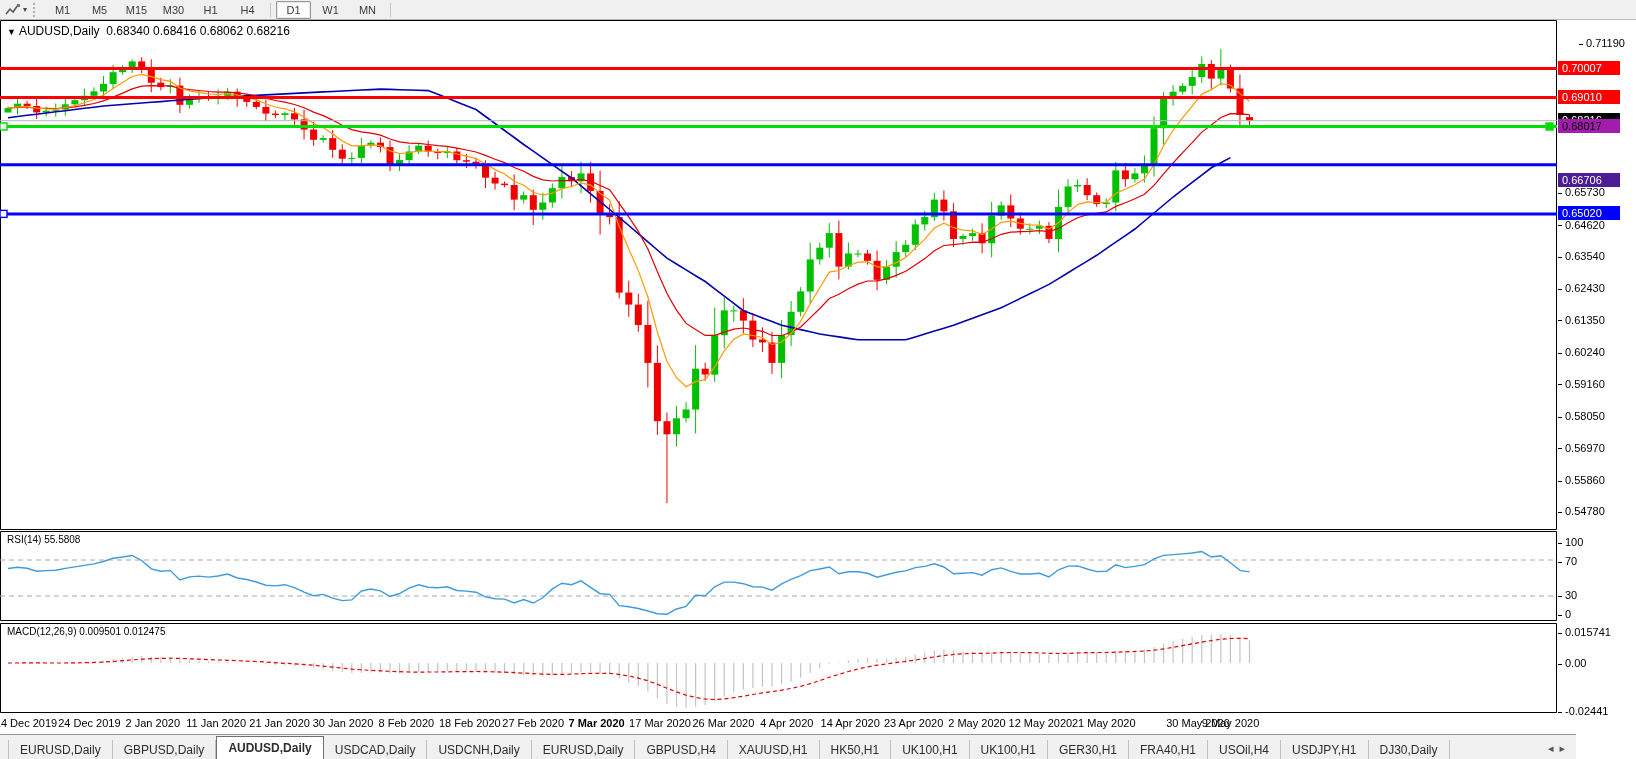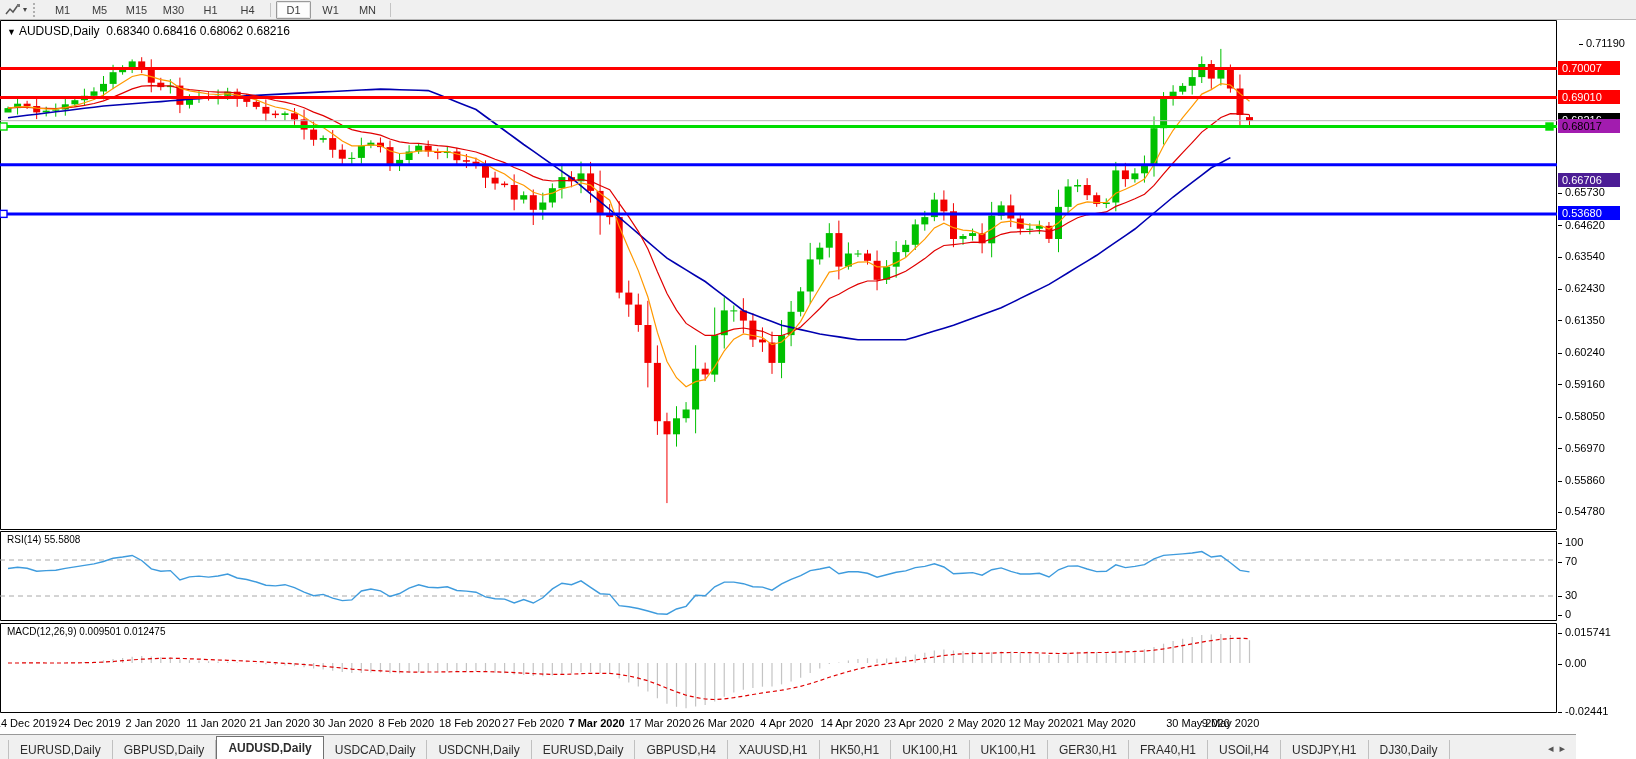--- a/index.html
+++ b/index.html
@@ -527,21 +527,21 @@
       <div class="tick" style="top: 357.729px;"><span class="dash"></span><span>0.59160</span></div>
       <div class="tick" style="top: 390.09px;"><span class="dash"></span><span>0.58050</span></div>
       <div class="tick" style="top: 421.577px;"><span class="dash"></span><span>0.56970</span></div>
       <div class="tick" style="top: 453.939px;"><span class="dash"></span><span>0.55860</span></div>
       <div class="tick" style="top: 485.426px;"><span class="dash"></span><span>0.54780</span></div>
       <div class="badge" style="top: 40.9898px; background: rgb(255, 0, 0); color: rgb(255, 255, 255);">0.70007</div>
       <div class="badge" style="top: 70.0569px; background: rgb(255, 0, 0); color: rgb(255, 255, 255);">0.69010</div>
       <div class="badge" style="top: 93.2055px; background: rgb(0, 0, 0); color: rgb(255, 255, 255);">0.68216</div>
       <div class="badge" style="top: 99.0073px; background: #a21caf; color: rgb(0, 0, 0);">0.68017</div>
       <div class="badge" style="top: 137.229px; background: #4c1d95; color: rgb(255, 255, 255); margin-top: 16px;">0.66706</div>
-      <div class="badge" style="top: 186.383px; background: rgb(0, 0, 255); color: rgb(255, 255, 255);">0.53680</div>
+      <div class="badge" style="top: 186.383px; background: rgb(0, 0, 255); color: rgb(255, 255, 255);">0.65020</div>
       <div class="tick" style="top: 516px;"><span class="dash"></span><span>100</span></div>
       <div class="tick" style="top: 535px;"><span class="dash"></span><span>70</span></div>
       <div class="tick" style="top: 569px;"><span class="dash"></span><span>30</span></div>
       <div class="tick" style="top: 588px;"><span class="dash"></span><span>0</span></div>
       <div class="tick" style="top: 606.014px;"><span class="dash"></span><span>0.015741</span></div>
       <div class="tick" style="top: 637px;"><span class="dash"></span><span>0.00</span></div>
       <div class="tick" style="top: 685.051px;"><span class="dash"></span><span>-0.02441</span></div>
     </div>
 
   <div class="date-axis" id="date-axis">

